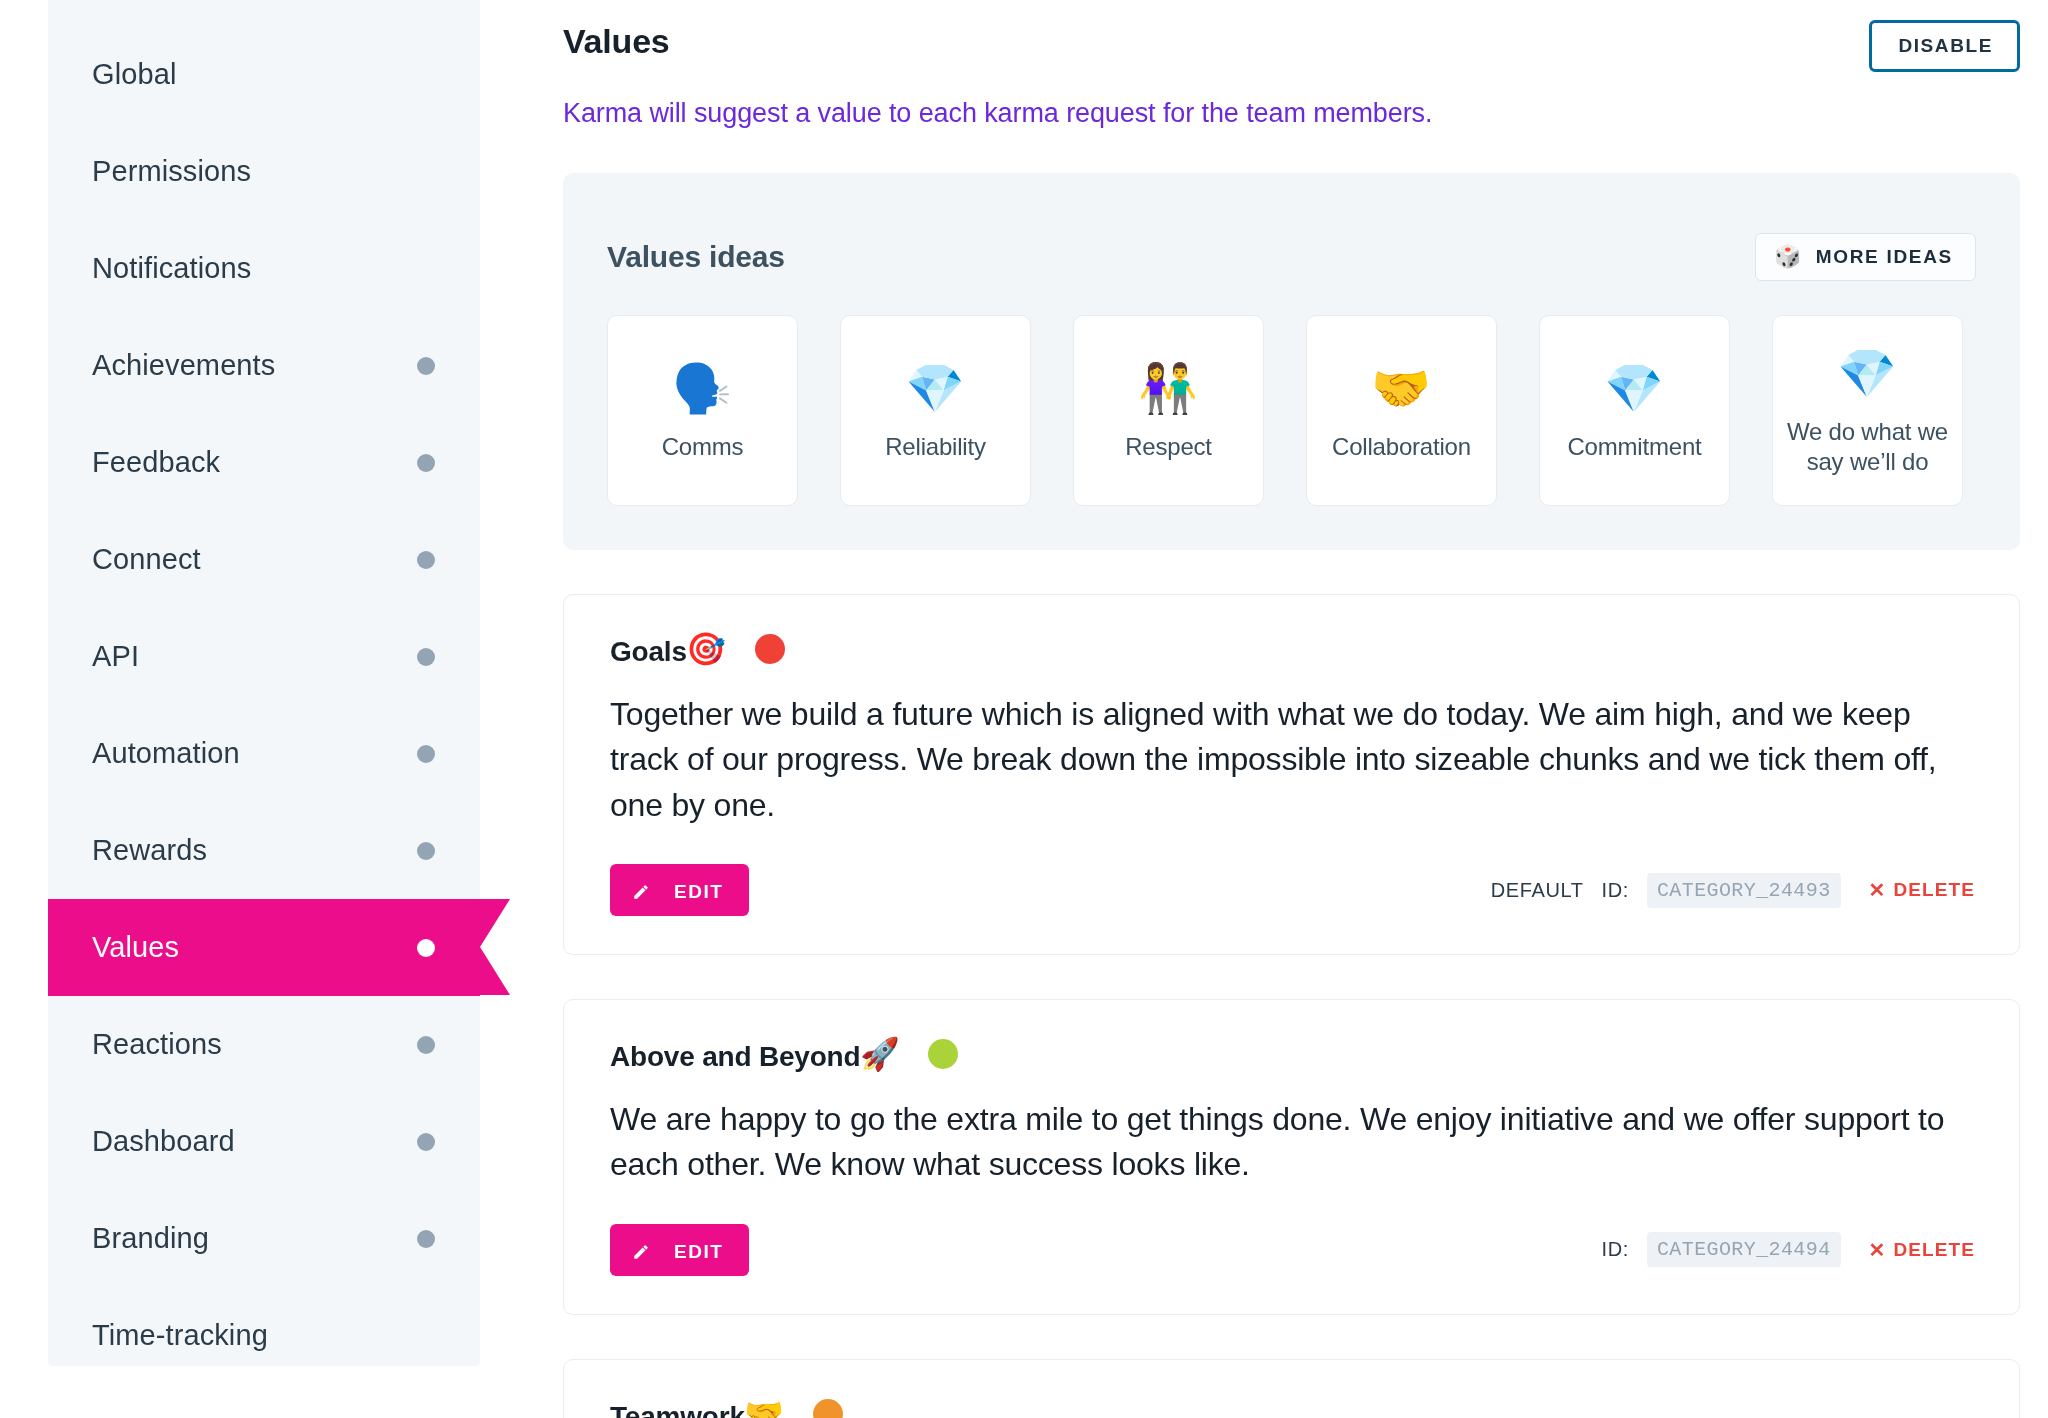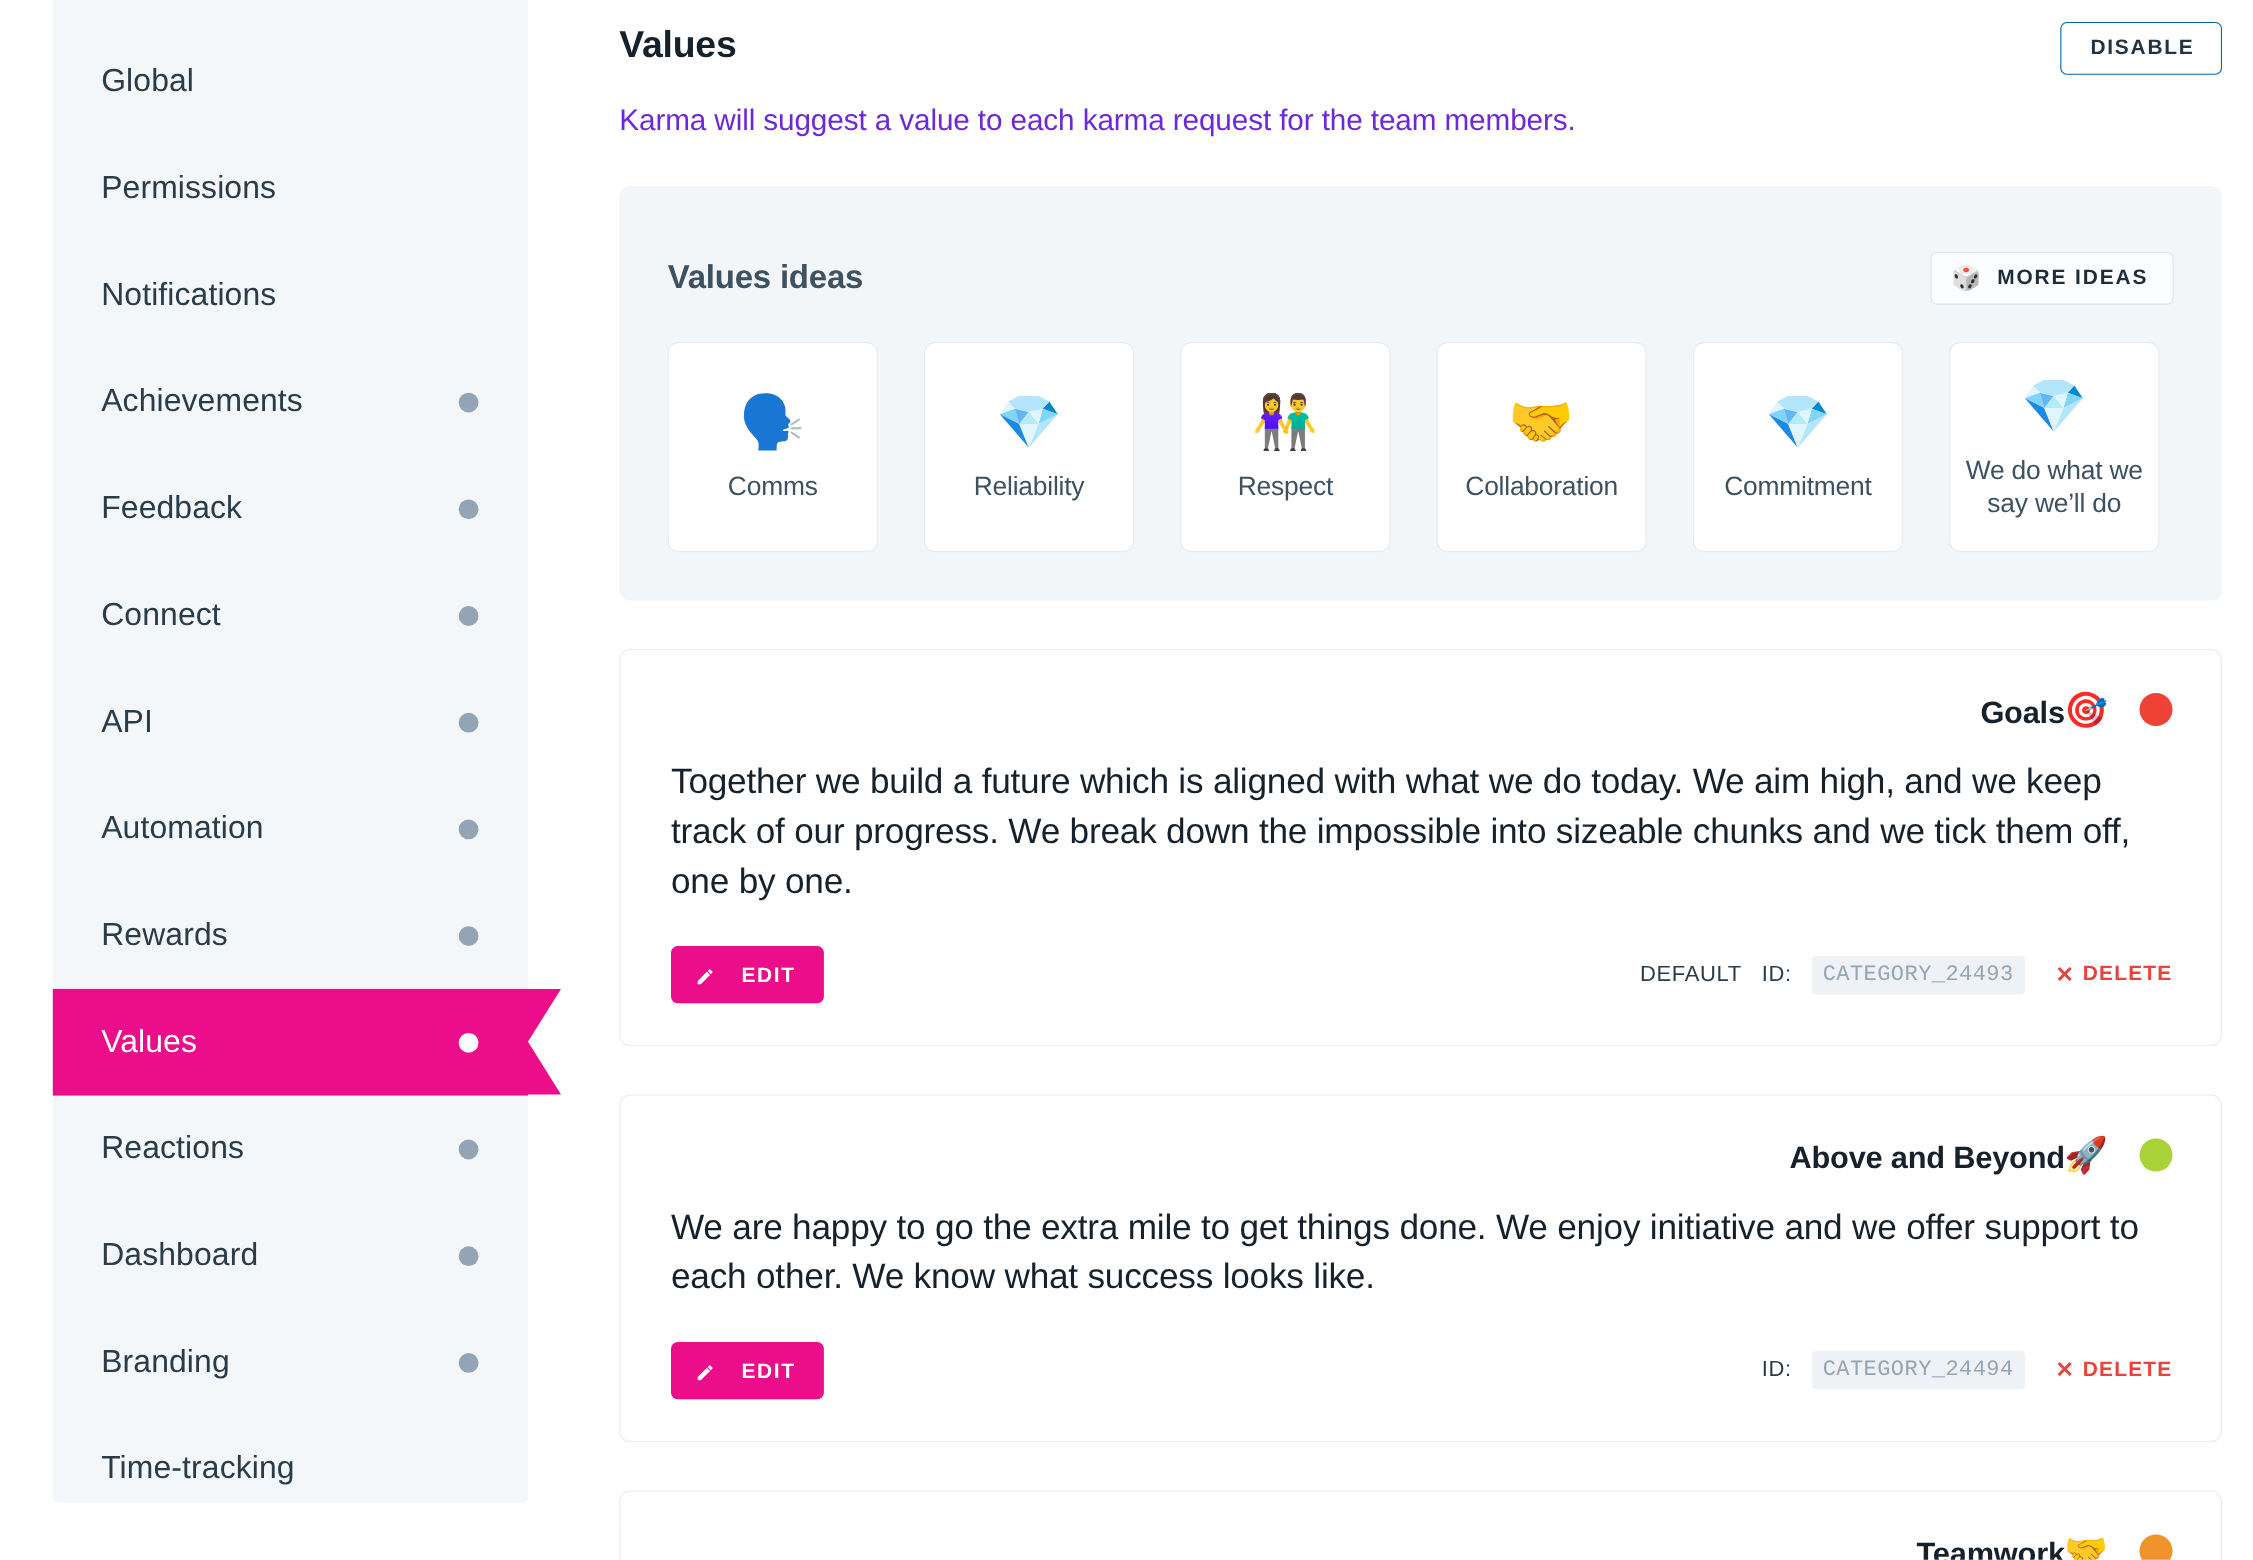--- a/index.html
+++ b/index.html
@@ -99,21 +99,21 @@
 
   .page-title {
     font-size: 34px;
     font-weight: bold;
     color: #16212b;
     letter-spacing: -0.2px;
   }
 
   .disable-btn {
     margin-top: -2px;
-    border: 1px solid #0369a1;
+    border: 3px solid #0369a1;
     background: #ffffff;
     border-radius: 6px;
     padding: 12px 24px 12px 26px;
     font-size: 19px;
     font-weight: bold;
     letter-spacing: 1.6px;
     color: #223342;
     cursor: pointer;
     font-family: "Liberation Sans", sans-serif;
   }
@@ -212,21 +212,21 @@
     border: 1px solid #e7edf2;
     border-radius: 10px;
     padding: 42px 44px 38px 46px;
   }
 
   .value-card.short { padding-bottom: 0; height: 96px; overflow: hidden; }
 
   .vc-head {
     display: flex;
     align-items: flex-start;
-    justify-content: flex-end;
+    justify-content: flex-start;
   }
 
   .vc-title {
     font-size: 28px;
     font-weight: bold;
     color: #16212b;
     letter-spacing: -0.2px;
     line-height: 1.1;
   }
 

